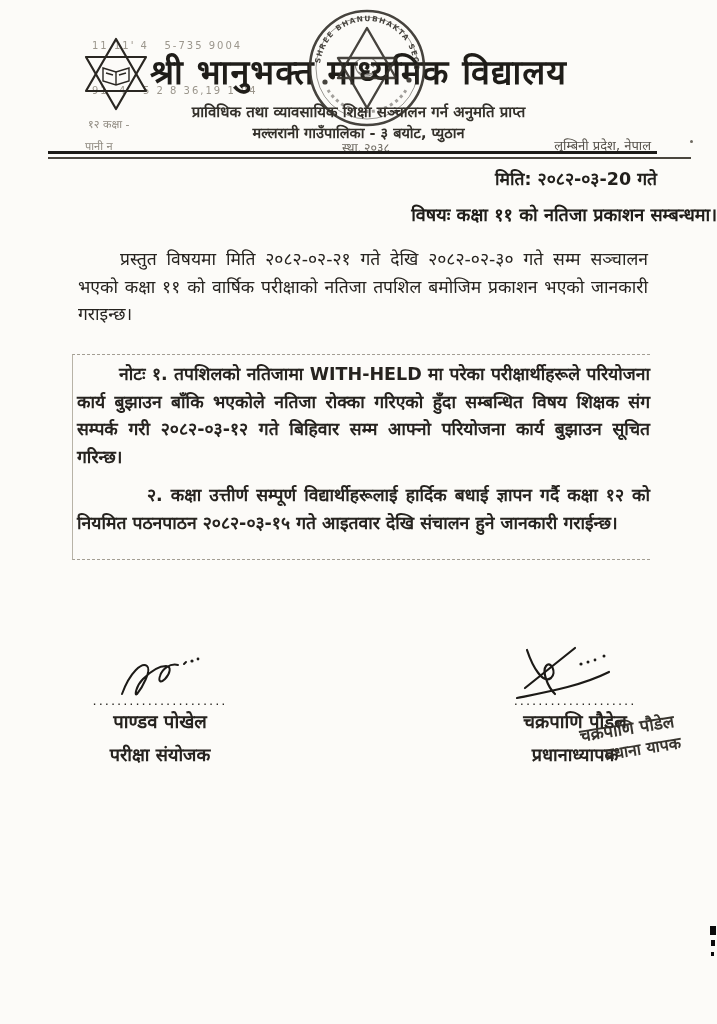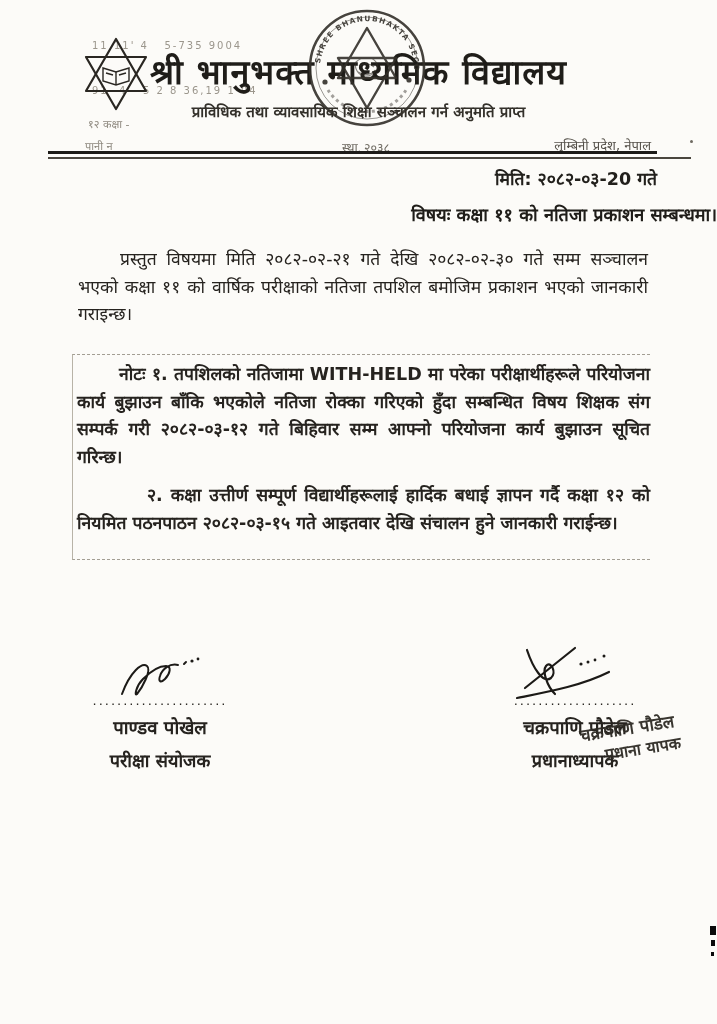--- a/index.html
+++ b/index.html
@@ -73,21 +73,21 @@
     padding:6px 0 0 4px;
     box-sizing:border-box;
   }
   .note1{text-indent:42px;font-weight:600;}
   .note2{text-indent:70px;margin-top:11px;font-weight:600;}
   
   .sig-left{left:80px;top:656px;width:160px;text-align:center;}
   .sig-right{left:500px;top:642px;width:150px;text-align:center;}
   .sig-scribble{display:block;margin:0 auto -8px auto;}
   .dotted{font-size:13px;letter-spacing:2px;color:#2b2823;line-height:14px;}
-  .sig-name{font-size:18.5px;font-weight:600;color:#26231f;margin-top:6px;}
+  .sig-name{font-size:18.5px;font-weight:600;color:#26231f;}
   .sig-role{font-size:18px;font-weight:600;color:#26231f;margin-top:9px;}
   .stamp-overlay{
     left:578px;top:724px;width:180px;
     transform:rotate(-9deg);transform-origin:left top;
     color:#2e2b25;opacity:.95;
   }
   .stamp-line1{font-size:17px;font-weight:700;white-space:nowrap;}
   .stamp-line2{font-size:16px;font-weight:700;margin-left:22px;white-space:nowrap;}
   
   .artifact{background:#0a0a0a;}
@@ -119,20 +119,21 @@
         <path d="M23 34 L36 38 L49 34 L49 47 L36 51 L23 47 Z"></path>
         <path d="M36 38 L36 51"></path>
         <path d="M26 39 L33 41 M39 41 L46 39"></path>
       </g>
     </svg>
   </div>
 
   <div class="abs school-name">श्री भानुभक्त माध्यमिक विद्यालय</div>
 
   <div class="abs subtitle1">प्राविधिक तथा व्यावसायिक शिक्षा सञ्चालन गर्न अनुमति प्राप्त</div>
+  <div class="abs subtitle2">मल्लरानी गाउँपालिका - ३ बयोट, प्युठान</div>
   <div class="abs est">स्था. २०३८</div>
   <div class="abs province">लुम्बिनी प्रदेश, नेपाल</div>
   <div class="abs left-note1">१२ कक्षा -</div>
   <div class="abs left-note2">पानी न</div>
 
   <div class="abs round-stamp">
     <svg width="122" height="124" viewBox="0 0 122 124">
       <defs>
         <path id="arcTop" d="M 14 62 A 47 47 0 0 1 108 62" fill="none"></path>
       </defs>

